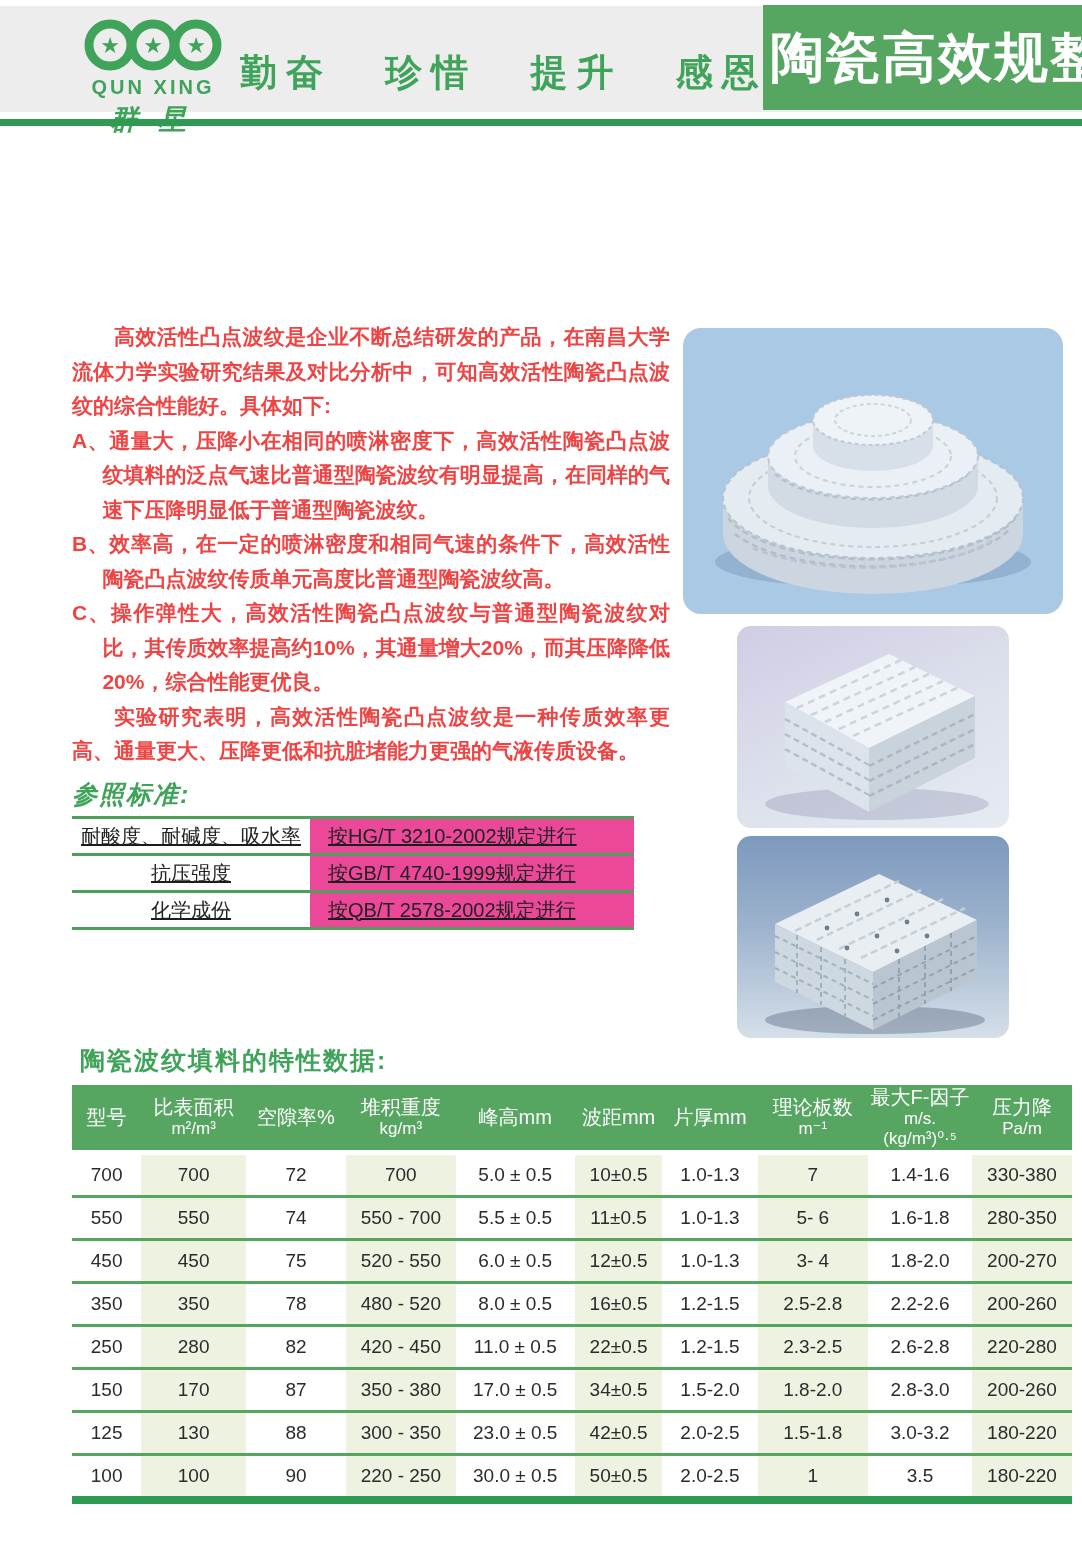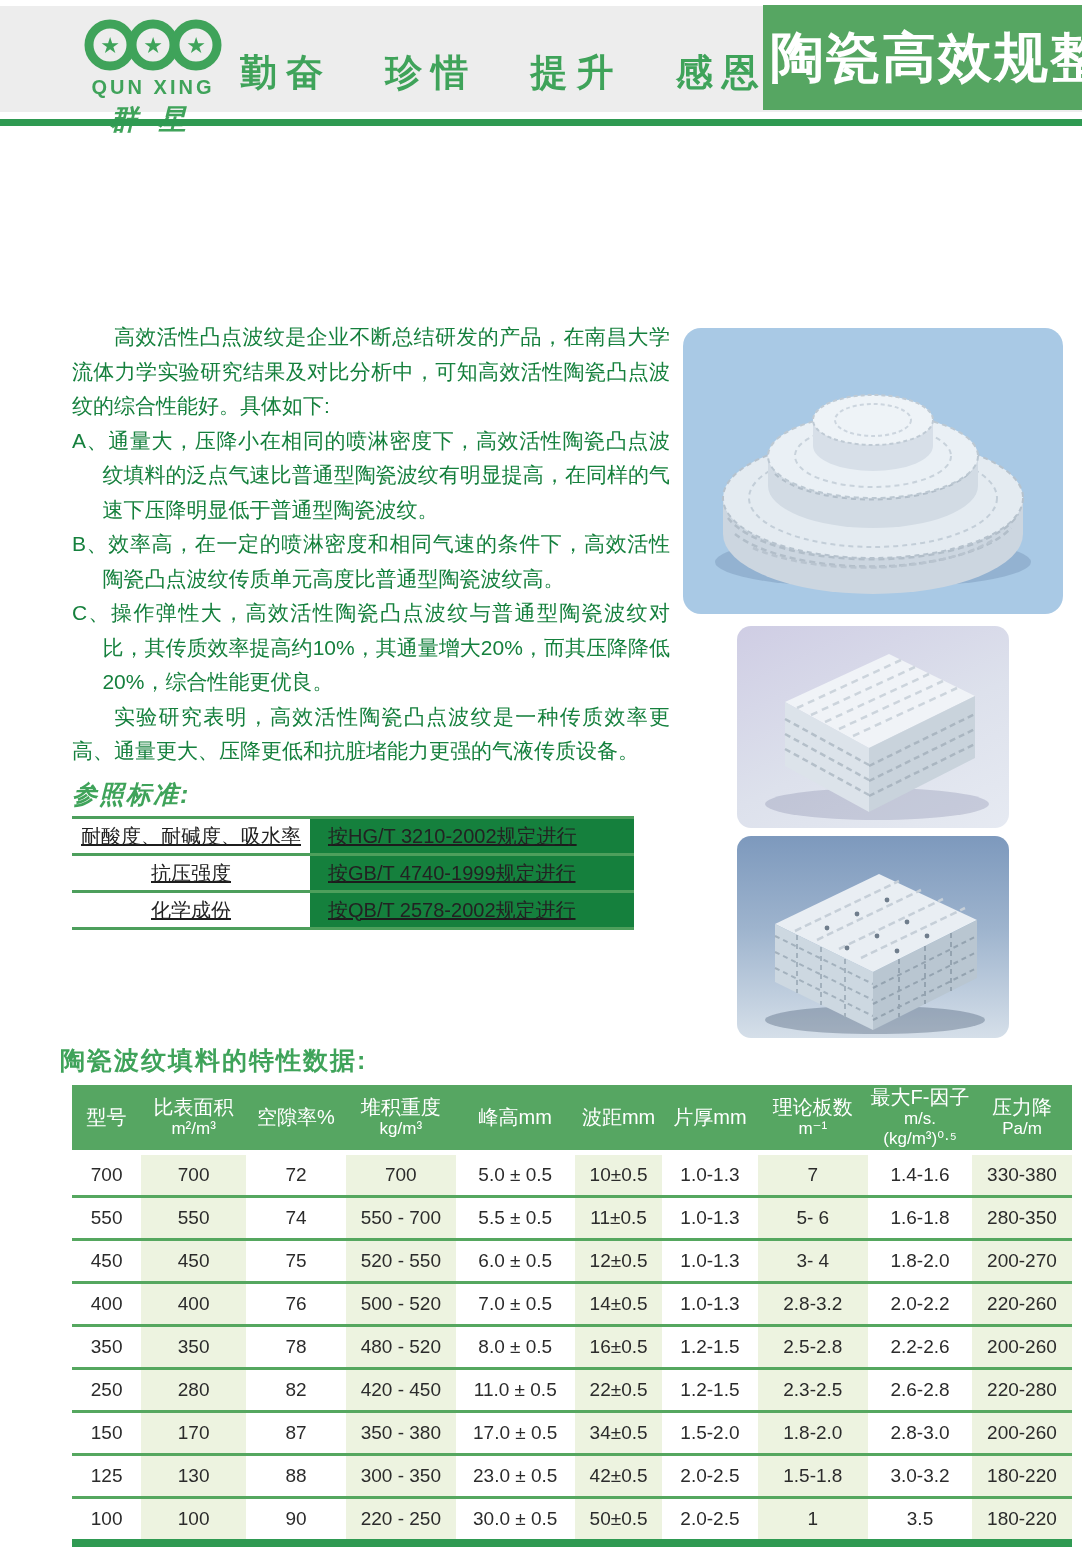--- a/index.html
+++ b/index.html
@@ -18,39 +18,39 @@
   .banner{position:absolute;left:763px;top:5px;width:319px;height:105px;background:#56a662;overflow:hidden;}
   .banner-text{color:#ffffff;font-weight:bold;font-size:54px;line-height:105px;white-space:nowrap;
                padding-left:7px;letter-spacing:2px;}
   .divider{position:absolute;left:0;top:119px;width:1082px;height:7px;background:#2f9a52;}
   
   .title-box{position:absolute;left:74px;top:237px;width:406px;height:64px;background:#f1f1f1;
              box-shadow:4px 5px 7px rgba(0,0,0,0.13);}
   .title-text{color:#44a058;font-weight:bold;font-size:35px;line-height:64px;letter-spacing:8px;padding-left:22px;white-space:nowrap;}
   
   .body-text{position:absolute;left:72px;top:320px;width:598px;font-size:21px;line-height:34.5px;
-             text-align:justify;color:#15803d;}
+             text-align:justify;color:#ef4444;font-weight:bold;}
   .body-text p{margin:0;}
   .p-indent{text-indent:2em;}
   .p-hang{padding-left:1.45em;text-indent:-1.45em;}
   
   .std-heading{position:absolute;left:72px;top:778px;font-size:25px;font-weight:bold;color:#3fa35a;letter-spacing:2px;font-style:italic;}
   .std-table{position:absolute;left:72px;top:816px;width:562px;border-top:3px solid #4d9f5c;text-decoration:underline;}
   .std-row{display:flex;border-bottom:3px solid #4d9f5c;height:34px;}
   .std-label{width:238px;display:flex;align-items:center;justify-content:center;font-size:20px;color:#222;}
-  .std-value{flex:1;background:#15803d;display:flex;align-items:center;padding-left:18px;font-size:20px;color:#222;}
+  .std-value{flex:1;background:#ec4899;display:flex;align-items:center;padding-left:18px;font-size:20px;color:#222;}
   
   .img-frame{position:absolute;overflow:hidden;}
   .img1{left:683px;top:328px;width:380px;height:286px;border-radius:18px;background:#a9c9e5;}
   .img2{left:737px;top:626px;width:272px;height:202px;border-radius:14px;
         background:linear-gradient(155deg,#cfcde4 0%,#dde1ec 55%,#e6eaf2 100%);}
   .img3{left:737px;top:836px;width:272px;height:202px;border-radius:14px;
         background:linear-gradient(180deg,#7d99bd 0%,#9db3cd 45%,#d5dfe9 100%);}
   
-  .spec-heading{position:absolute;left:60px;top:1044px;font-size:25px;font-weight:bold;color:#3fa35a;letter-spacing:2px;}
+  .spec-heading{position:absolute;left:80px;top:1044px;font-size:25px;font-weight:bold;color:#3fa35a;letter-spacing:2px;}
   table.spec{position:absolute;left:72px;top:1085px;width:1000px;border-collapse:collapse;table-layout:fixed;}
   table.spec th{background:#56a662;color:#ffffff;font-weight:normal;font-size:20px;height:60px;
                 text-align:center;vertical-align:middle;line-height:1.2;border-bottom:5px solid #ffffff;padding:0 2px;}
   table.spec th .unit{font-size:17px;}
   table.spec td{text-align:center;font-size:19px;color:#2b2b2b;height:40px;border-bottom:3px solid #55a75f;padding:0 2px;}
   table.spec tr:last-child td{border-bottom:8px solid #2f9a52;}
   table.spec td.tint{background:#edf3e0;}
   table.spec th:nth-child(1),table.spec td:nth-child(1){width:6.8%;}
   table.spec th:nth-child(2),table.spec td:nth-child(2){width:10.5%;}
   table.spec th:nth-child(3),table.spec td:nth-child(3){width:10%;}
@@ -236,32 +236,20 @@
           <td>75</td>
           <td class="tint">520 - 550</td>
           <td>6.0 ± 0.5</td>
           <td class="tint">12±0.5</td>
           <td>1.0-1.3</td>
           <td class="tint">3- 4</td>
           <td>1.8-2.0</td>
           <td class="tint">200-270</td>
         </tr>
         <tr>
-          <td>400</td>
-          <td class="tint">400</td>
-          <td>76</td>
-          <td class="tint">500 - 520</td>
-          <td>7.0 ± 0.5</td>
-          <td class="tint">14±0.5</td>
-          <td>1.0-1.3</td>
-          <td class="tint">2.8-3.2</td>
-          <td>2.0-2.2</td>
-          <td class="tint">220-260</td>
-        </tr>
-        <tr>
           <td>350</td>
           <td class="tint">350</td>
           <td>78</td>
           <td class="tint">480 - 520</td>
           <td>8.0 ± 0.5</td>
           <td class="tint">16±0.5</td>
           <td>1.2-1.5</td>
           <td class="tint">2.5-2.8</td>
           <td>2.2-2.6</td>
           <td class="tint">200-260</td>

